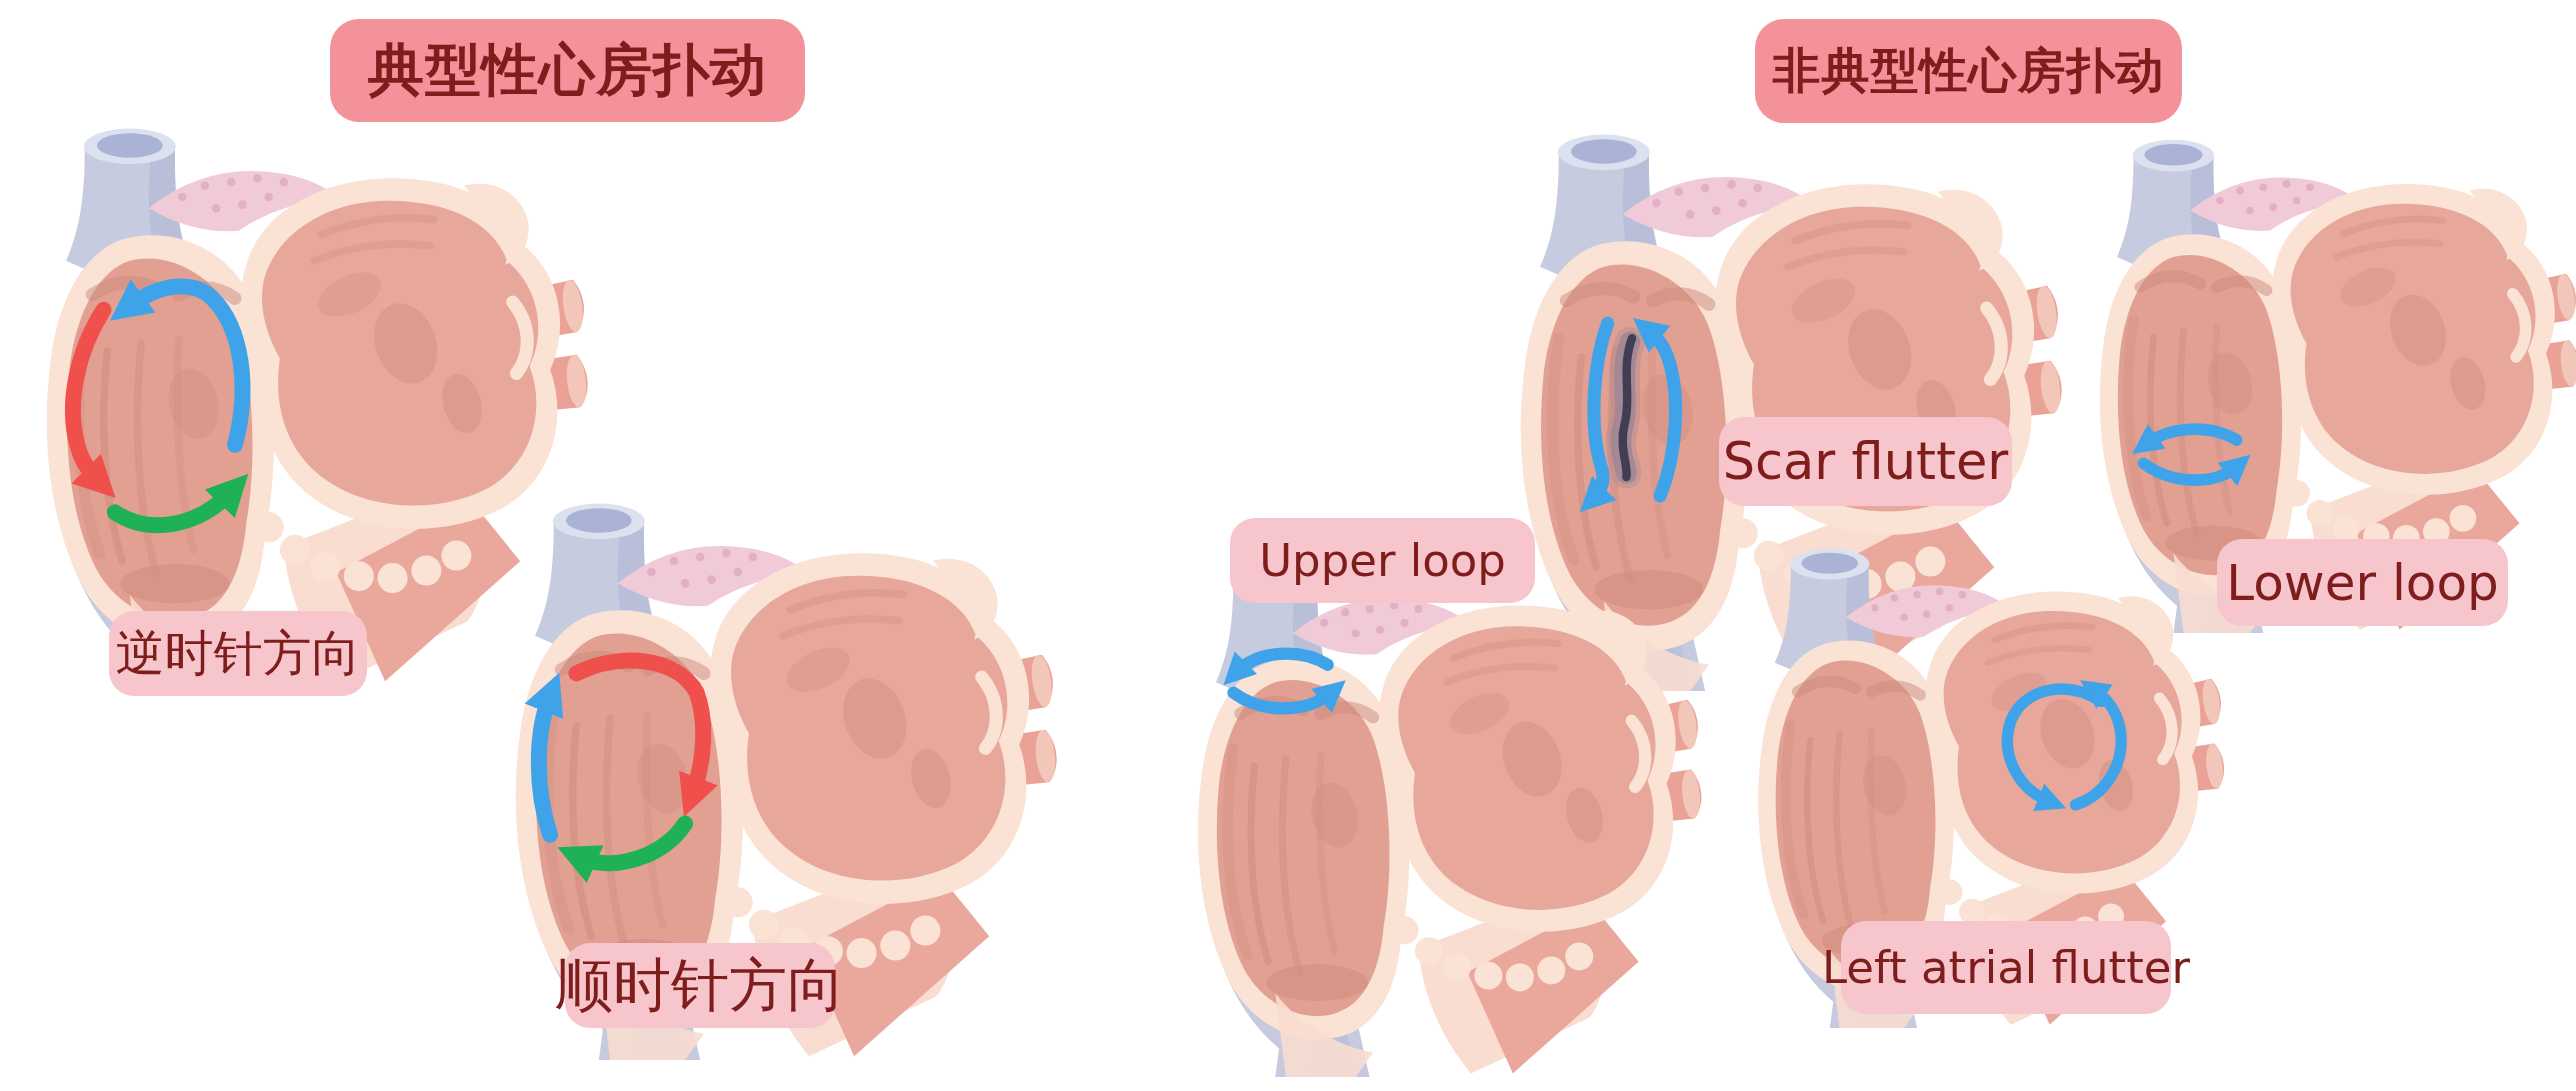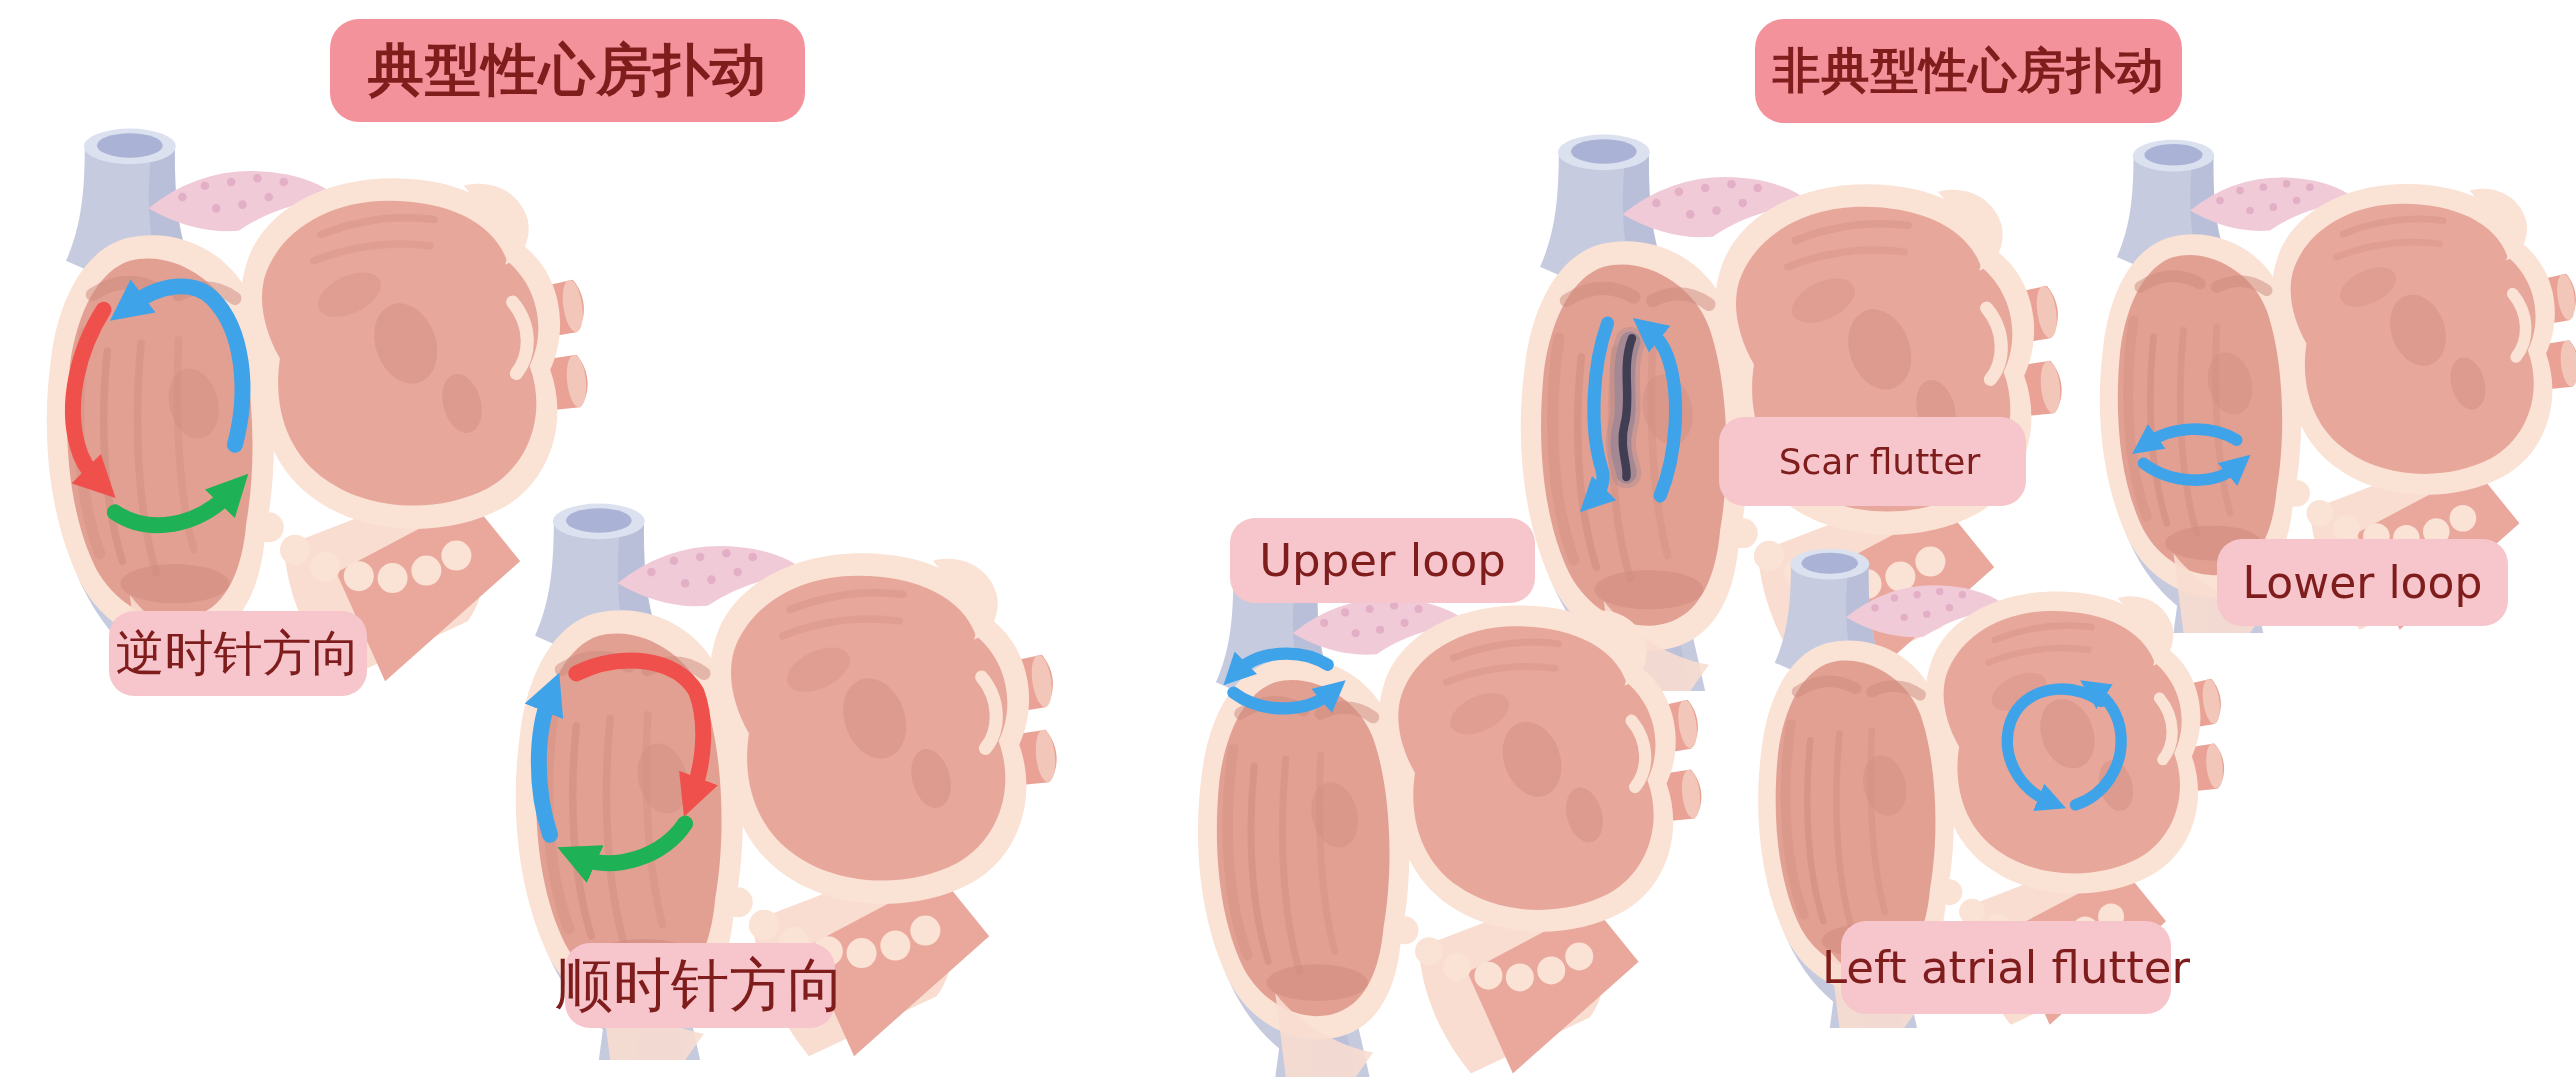--- a/index.html
+++ b/index.html
@@ -157,21 +157,21 @@
       <path d="M72,114 C66,130 72,146 68,160 C65,172 70,180 70,184" fill="none" stroke="#9d8694" stroke-width="16" stroke-linecap="round" opacity="0.35"></path>
       <path d="M72,114 C66,130 72,146 68,160 C65,172 70,180 70,184" fill="none" stroke="#9d8694" stroke-width="11" stroke-linecap="round" opacity="0.85"></path>
       <path d="M73,112 C67,128 73,144 69,158 C66,170 71,180 70,186" fill="none" stroke="#413E54" stroke-width="4.5" stroke-linecap="round"></path>
     </g>
     <g>
       <path class="arrow" stroke="#3FA3EA" stroke-width="7" marker-end="url(#mb)" d="M88,196 C97,174 99,142 92,122 C90,116 87,112 82,108"></path>
       <path class="arrow" stroke="#3FA3EA" stroke-width="7" marker-end="url(#mb)" d="M60,104 C52,126 50,160 57,182 C58.5,187 57,193 53,197"></path>
     </g>
   </svg>
 </div>
-<div class="badge label-badge" style="left:1719px;top:417px;width:293px;height:89px;font-size:36px;padding-left:14px;">Scar flutter</div>
+<div class="badge label-badge" style="left:1719px;top:417px;width:293px;height:89px;font-size:51px;">Scar flutter</div>
 
 <div class="heart" style="left:1174px;top:553px;width:524px;height:524px;">
   <svg viewBox="0 0 300 300">
     <use href="#heart-base"></use>
     <g>
       <path class="arrow" stroke="#3FA3EA" stroke-width="7" marker-end="url(#mb)" d="M88,64 C72,54 48,56 36,68"></path>
       <path class="arrow" stroke="#3FA3EA" stroke-width="7" marker-end="url(#mb)" d="M34,80 C50,92 76,92 90,80"></path>
     </g>
   </svg>
 </div>
@@ -179,21 +179,21 @@
 
 <div class="heart" style="left:2077px;top:134px;width:499px;height:499px;">
   <svg viewBox="0 0 300 300">
     <use href="#heart-base"></use>
     <g>
       <path class="arrow" stroke="#3FA3EA" stroke-width="7" marker-end="url(#mb)" d="M96,184 C80,174 56,176 42,186"></path>
       <path class="arrow" stroke="#3FA3EA" stroke-width="7" marker-end="url(#mb)" d="M40,198 C56,210 82,212 96,200"></path>
     </g>
   </svg>
 </div>
-<div class="badge label-badge" style="left:2217px;top:539px;width:291px;height:87px;font-size:44px;">Lower loop</div>
+<div class="badge label-badge" style="left:2217px;top:539px;width:291px;height:87px;font-size:50px;">Lower loop</div>
 
 <div class="heart" style="left:1736px;top:543px;width:485px;height:485px;">
   <svg viewBox="0 0 300 300">
     <use href="#heart-base"></use>
     <g>
       <path class="arrow" stroke="#3FA3EA" stroke-width="7" marker-end="url(#mb)" d="M226,98 C204,84 178,90 170,110 C163,130 174,152 194,160"></path>
       <path class="arrow" stroke="#3FA3EA" stroke-width="7" marker-end="url(#mb)" d="M210,162 C228,156 240,138 238,118 C237,107 231,97 222,91"></path>
     </g>
   </svg>
 </div>

